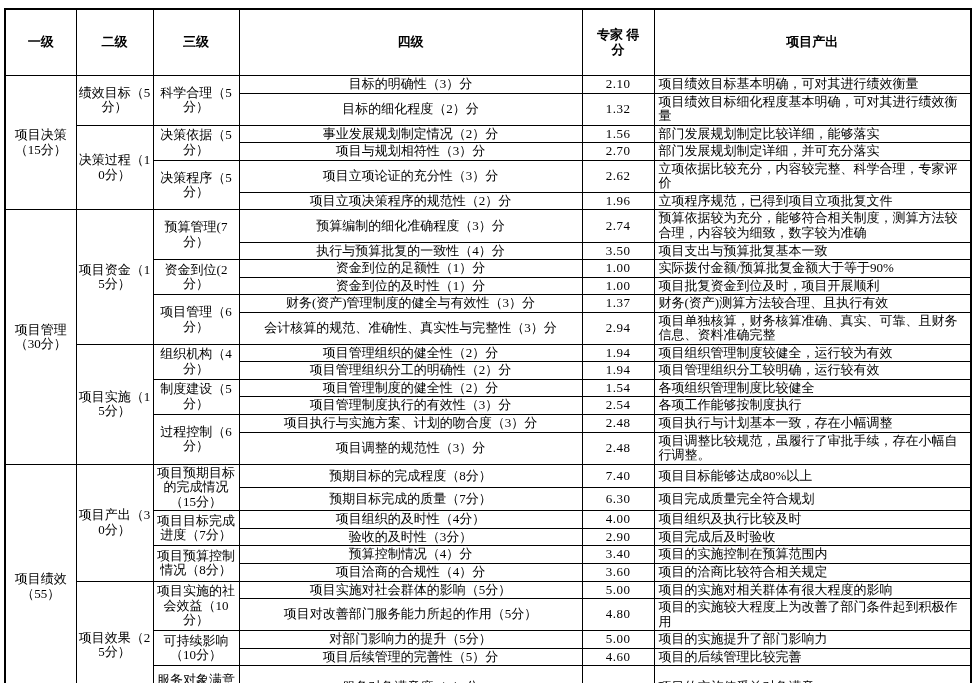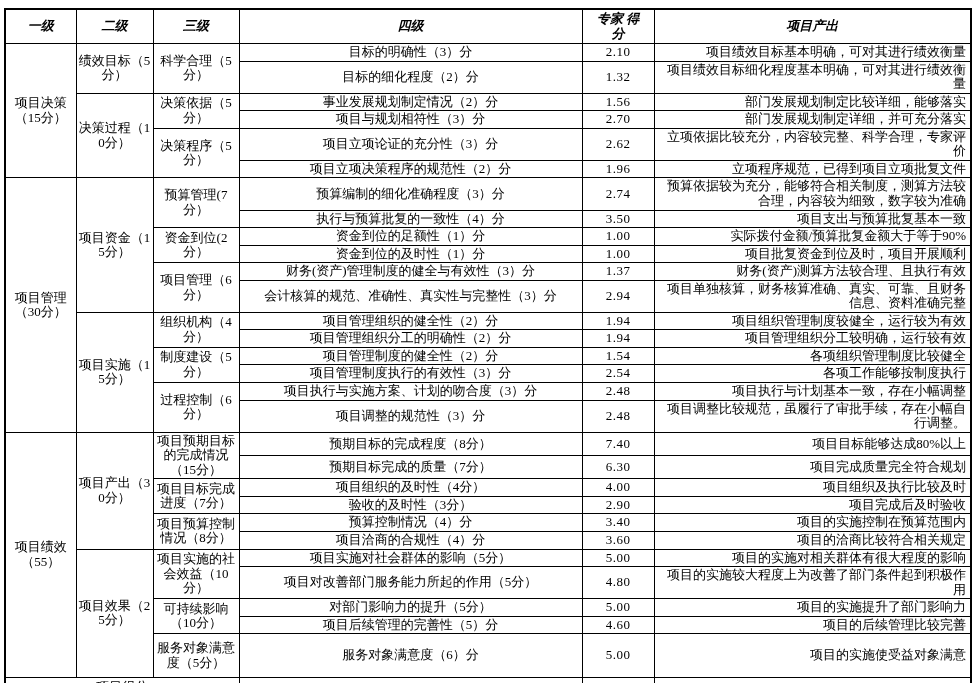--- a/index.html
+++ b/index.html
@@ -29,28 +29,27 @@
     font-size: 13px;
     line-height: 1.12;
     text-align: center;
     vertical-align: middle;
     word-break: break-all;
     overflow: hidden;
   }
   .eval-table thead th {
     font-weight: bold;
     height: 28px;
-    padding: 2px 2px;
-    font-style: italic;
+    padding: 18px 2px;
   }
   .eval-table th.score-hd {
     white-space: pre-line;
   }
   .eval-table td.c-eval {
-    text-align: right;
+    text-align: left;
     padding: 1px 4px;
   }
   .eval-table td.c-score {
     letter-spacing: 0.5px;
   }
   .eval-table tbody tr {
     height: 16px;
   }
   .eval-table tr.total-row {
     height: 19px;

